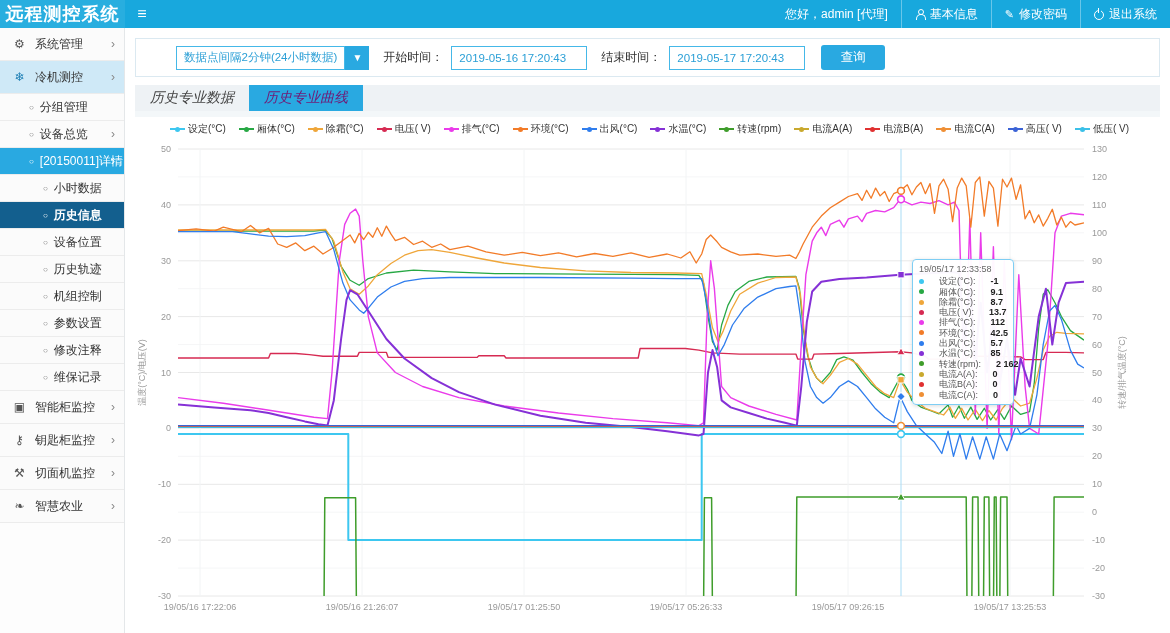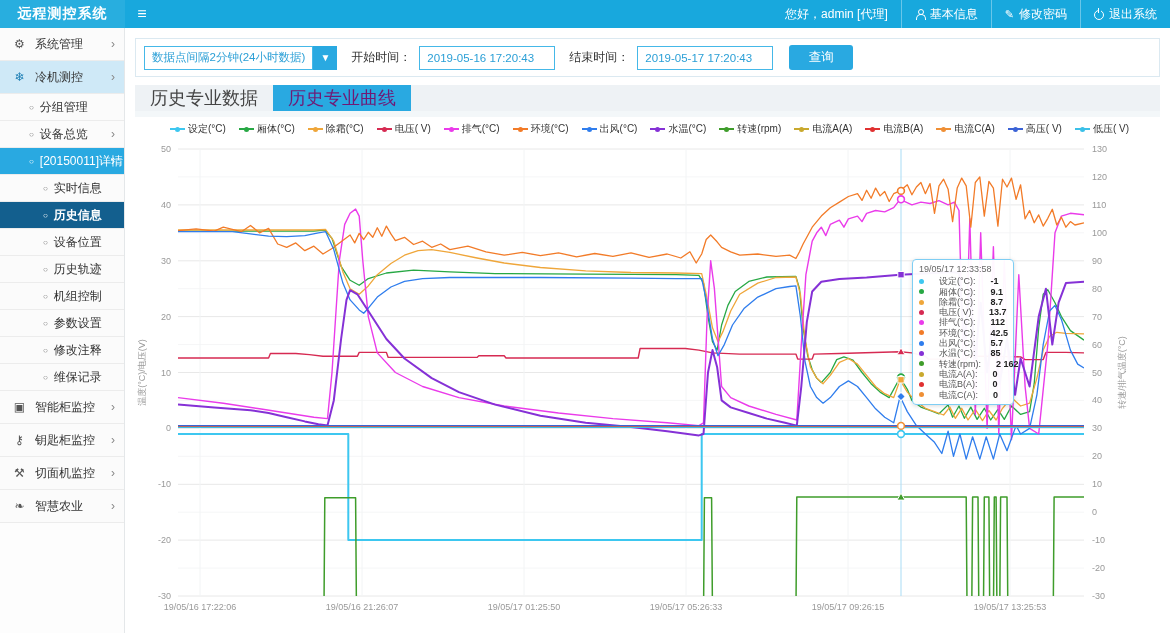--- a/index.html
+++ b/index.html
@@ -1,21 +1,21 @@
 <!DOCTYPE html>
 <html><head>
 <meta charset="utf-8">
 <style>
   * { margin:0; padding:0; box-sizing:border-box; }
   html,body { width:1170px; height:633px; overflow:hidden; background:#fff;
               font-family:"Liberation Sans", sans-serif; }
   
   .topbar { height:28px; background:#18a8dd; display:flex; align-items:stretch; color:#fff; font-size:12px; }
   .brand { width:125px; display:flex; align-items:center; justify-content:center;
-           font-size:14px; font-weight:bold; letter-spacing:1px; background:rgba(255,255,255,0.07); }
+           font-size:18px; font-weight:bold; letter-spacing:1px; background:rgba(255,255,255,0.07); }
   .hamburger { width:34px; display:flex; align-items:center; justify-content:center; font-size:16px; cursor:pointer; }
   .tb-spacer { flex:1; }
   .tb-item { display:flex; align-items:center; padding:0 13px; border-left:1px solid rgba(255,255,255,0.35); gap:5px; cursor:pointer; white-space:nowrap; }
   .tb-item:first-of-type { border-left:none; }
   .greeting { display:flex; align-items:center; padding:0 13px; white-space:nowrap; }
   .ic-person { position:relative; width:10px; height:10px; display:inline-block; }
   .ic-person::before { content:""; position:absolute; left:3px; top:0; width:4px; height:4px; border:1px solid #fff; border-radius:50%; }
   .ic-person::after  { content:""; position:absolute; left:1px; top:5px; width:8px; height:5px; border:1px solid #fff; border-bottom:none; border-radius:5px 5px 0 0; }
   .ic-power { position:relative; width:10px; height:10px; display:inline-block; }
   .ic-power::before { content:""; position:absolute; left:0; top:1px; width:8px; height:8px; border:1.4px solid #fff; border-radius:50%; }
@@ -34,27 +34,27 @@
   .sb-item.expanded { background:#cfe9f7; }
   .sb-item.expanded .sb-ico { color:#1d7fb5; }
   .sb-item.active-parent { background:#29a9e1; color:#fff; }
   .sb-item.active-parent .sb-dot, .sb-item.active-parent .sb-chev { color:#fff; }
   .sb-item.selected { background:#135f8e; color:#fff; font-weight:bold; }
   .sb-item.selected .sb-dot { color:#fff; }
   
   .content { flex:1; background:#fff; position:relative; }
   .toolbar { margin:10px 10px 0 10px; border:1px solid #dbe9f1; padding:6px 8px; display:flex; align-items:center; gap:8px; font-size:12px; color:#333; }
   .sel-wrap { display:flex; align-items:stretch; height:24px; cursor:pointer; }
-  .sel-text { border:1px solid #45b8e8; color:#2a9fd6; font-size:11.5px; display:flex; align-items:center; padding:8px 7px; background:#fff; }
+  .sel-text { border:1px solid #45b8e8; color:#2a9fd6; font-size:11.5px; display:flex; align-items:center; padding:8px 7px; background:#fff;margin-left:32px; }
   .sel-btn { width:24px; background:#29a9e1; color:#fff; display:flex; align-items:center; justify-content:center; font-size:10px; }
   .tb-label { margin-left:6px; }
   .time-input { height:24px; border:1px solid #45b8e8; color:#2a9fd6; font-size:11.5px; padding:0 7px; width:136px; font-family:"Liberation Sans", sans-serif; }
   .query-btn { height:25px; width:64px; background:#29a9e1; color:#fff; border:none; border-radius:3px; font-size:12.5px; margin-left:8px; cursor:pointer; font-family:"Liberation Sans", sans-serif; }
   .tabs { margin:8px 10px 0 10px; background:#eef2f5; display:flex; align-items:flex-end; height:26px; }
-  .tab { height:26px; display:flex; align-items:center; padding:0 15px; font-size:18px; color:#444; cursor:pointer; }
+  .tab { height:26px; display:flex; align-items:center; padding:0 15px; font-size:14px; color:#444; cursor:pointer;font-style:italic; }
   .tab.active { background:#29a9e1; color:#701a75; }
   .tabstrip { margin:0 10px; height:6px; background:#f3f7f9; }
   
   .chart-wrap { position:relative; margin-left:4px; }
   .legend { display:flex; justify-content:center; align-items:center; gap:13px; height:20px; font-size:10px; color:#333; margin-top:2px; flex-wrap:nowrap; }
   .lg-item { display:flex; align-items:center; gap:3px; cursor:pointer; white-space:nowrap; }
   .lg-mark { position:relative; width:15px; height:8px; }
   .lg-mark i { position:absolute; display:block; }
   .lg-dash { left:0; top:3px; width:15px; height:2px; background:currentColor; }
   .lg-dot { left:5px; top:1.5px; width:5px; height:5px; border-radius:50%; background:currentColor; }
@@ -110,21 +110,21 @@
         <span>设备总览</span>
         <span class="sb-chev">›</span>
       </div>
       <div class="sb-item lv1 active-parent">
         <i class="sb-dot">○</i>
         <span>[20150011]详情</span>
         <span class="sb-chev">›</span>
       </div>
       <div class="sb-item lv2">
         <i class="sb-dot">○</i>
-        <span>实时信息</span>
+        <span>小时数据</span>
       </div>
       <div class="sb-item lv2 selected">
         <i class="sb-dot">○</i>
         <span>历史信息</span>
       </div>
       <div class="sb-item lv2">
         <i class="sb-dot">○</i>
         <span>设备位置</span>
       </div>
       <div class="sb-item lv2">

